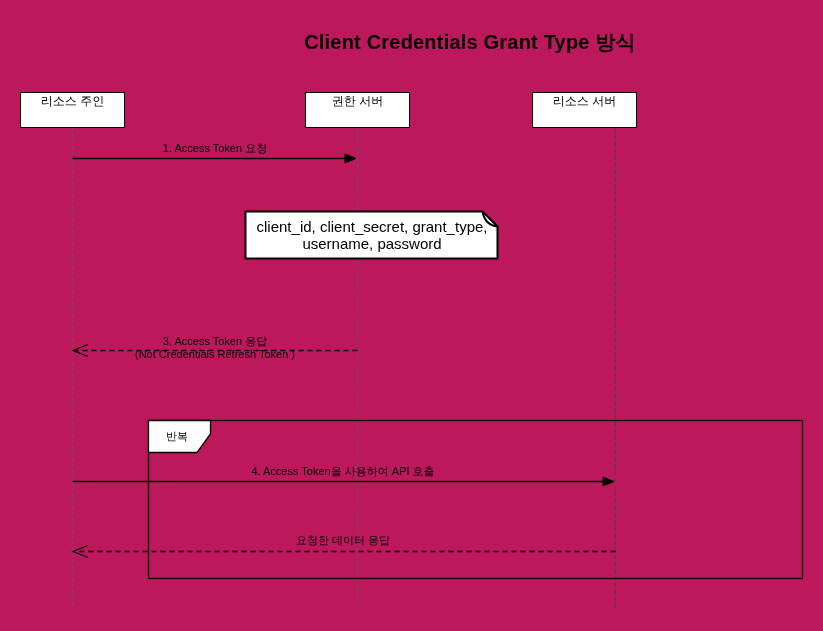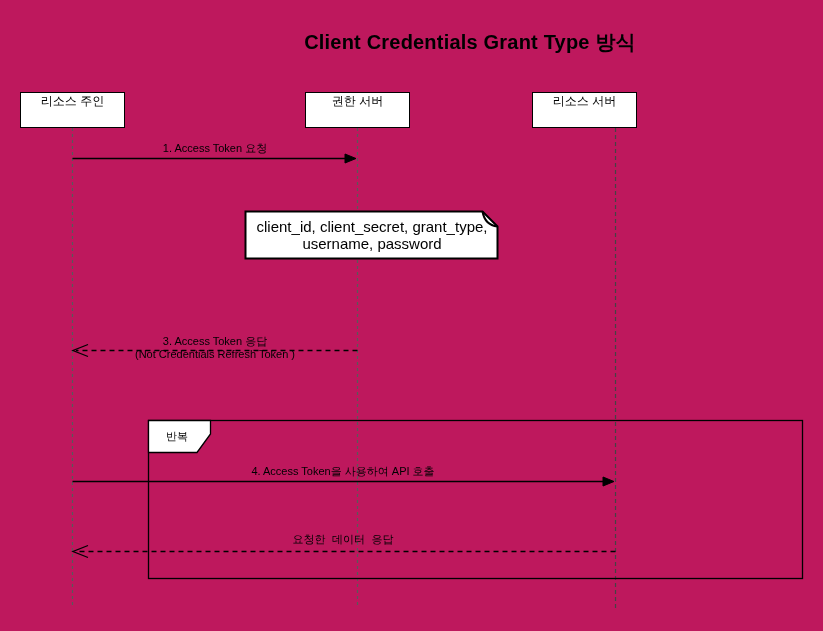--- a/index.html
+++ b/index.html
@@ -75,21 +75,21 @@
 
   <div class="abs msg-label" style="left:65px;top:142px;width:300px;">1. Access Token 요청</div>
 
   <div class="abs msg-label" style="left:65px;top:335px;width:300px;">
     <div>3. Access Token 응답</div>
     <div>(Not Credentials Refresh Token )</div>
   </div>
 
   <div class="abs msg-label" style="left:143px;top:465px;width:400px;">4. Access Token을 사용하여 API 호출</div>
 
-  <div class="abs msg-label" style="left:143px;top:534px;width:400px;font-family:Liberation Mono, monospace;">요청한 데이터 응답</div>
+  <div class="abs msg-label" style="left:143px;top:534px;width:400px;">요청한 데이터 응답</div>
 
   <div class="abs note-text" style="left:246px;top:211px;width:252px;height:48px;">
     <div>client_id, client_secret, grant_type,</div>
     <div>username, password</div>
   </div>
 
   <div class="abs loop-tab-label" style="left:149px;top:420px;width:56px;height:32px;">반복</div>
 
 </div>
 

